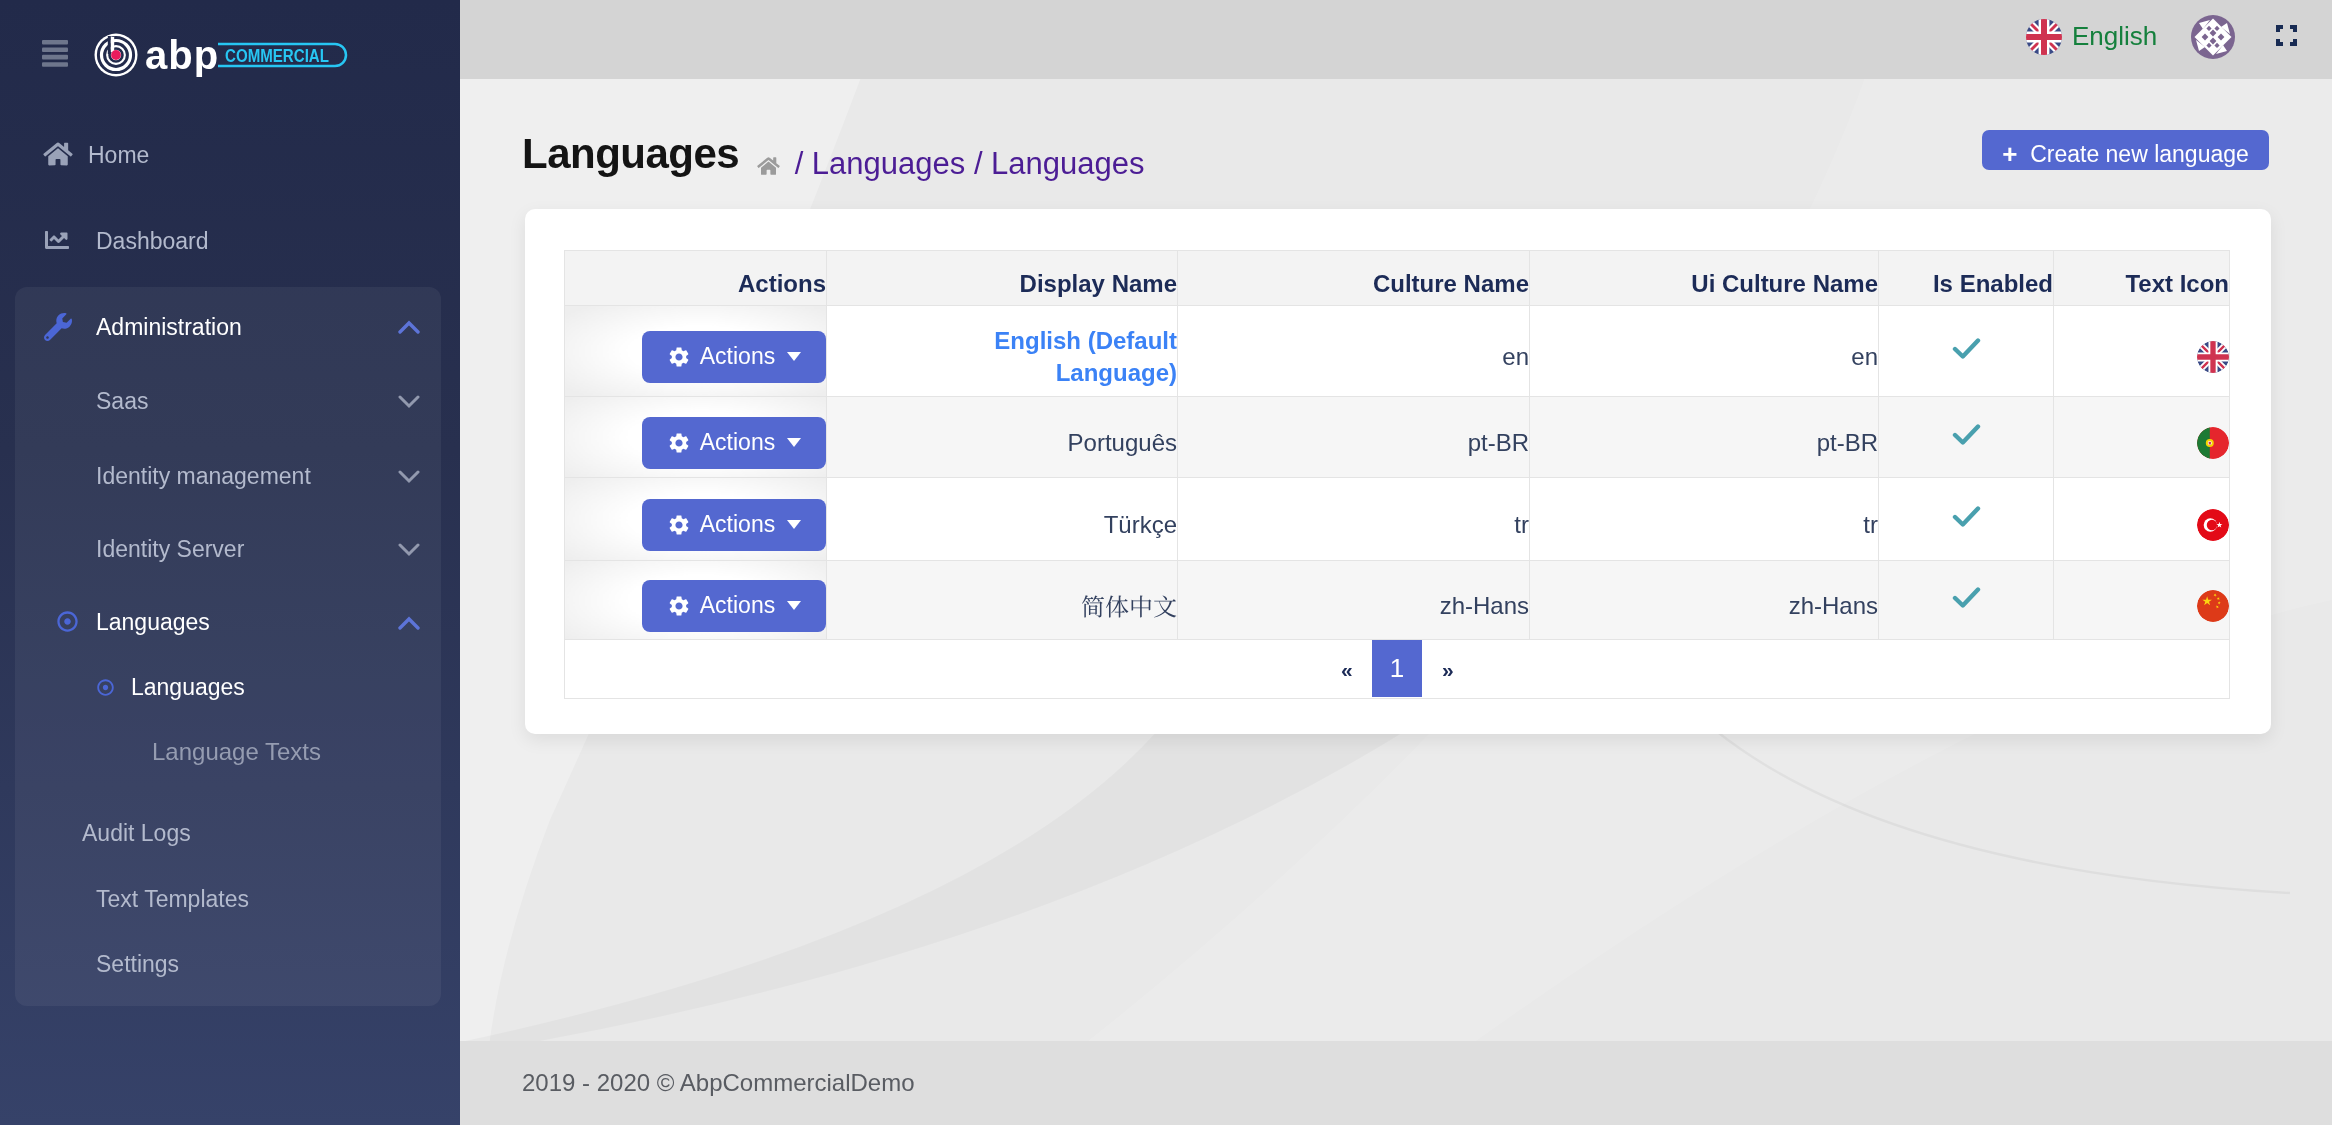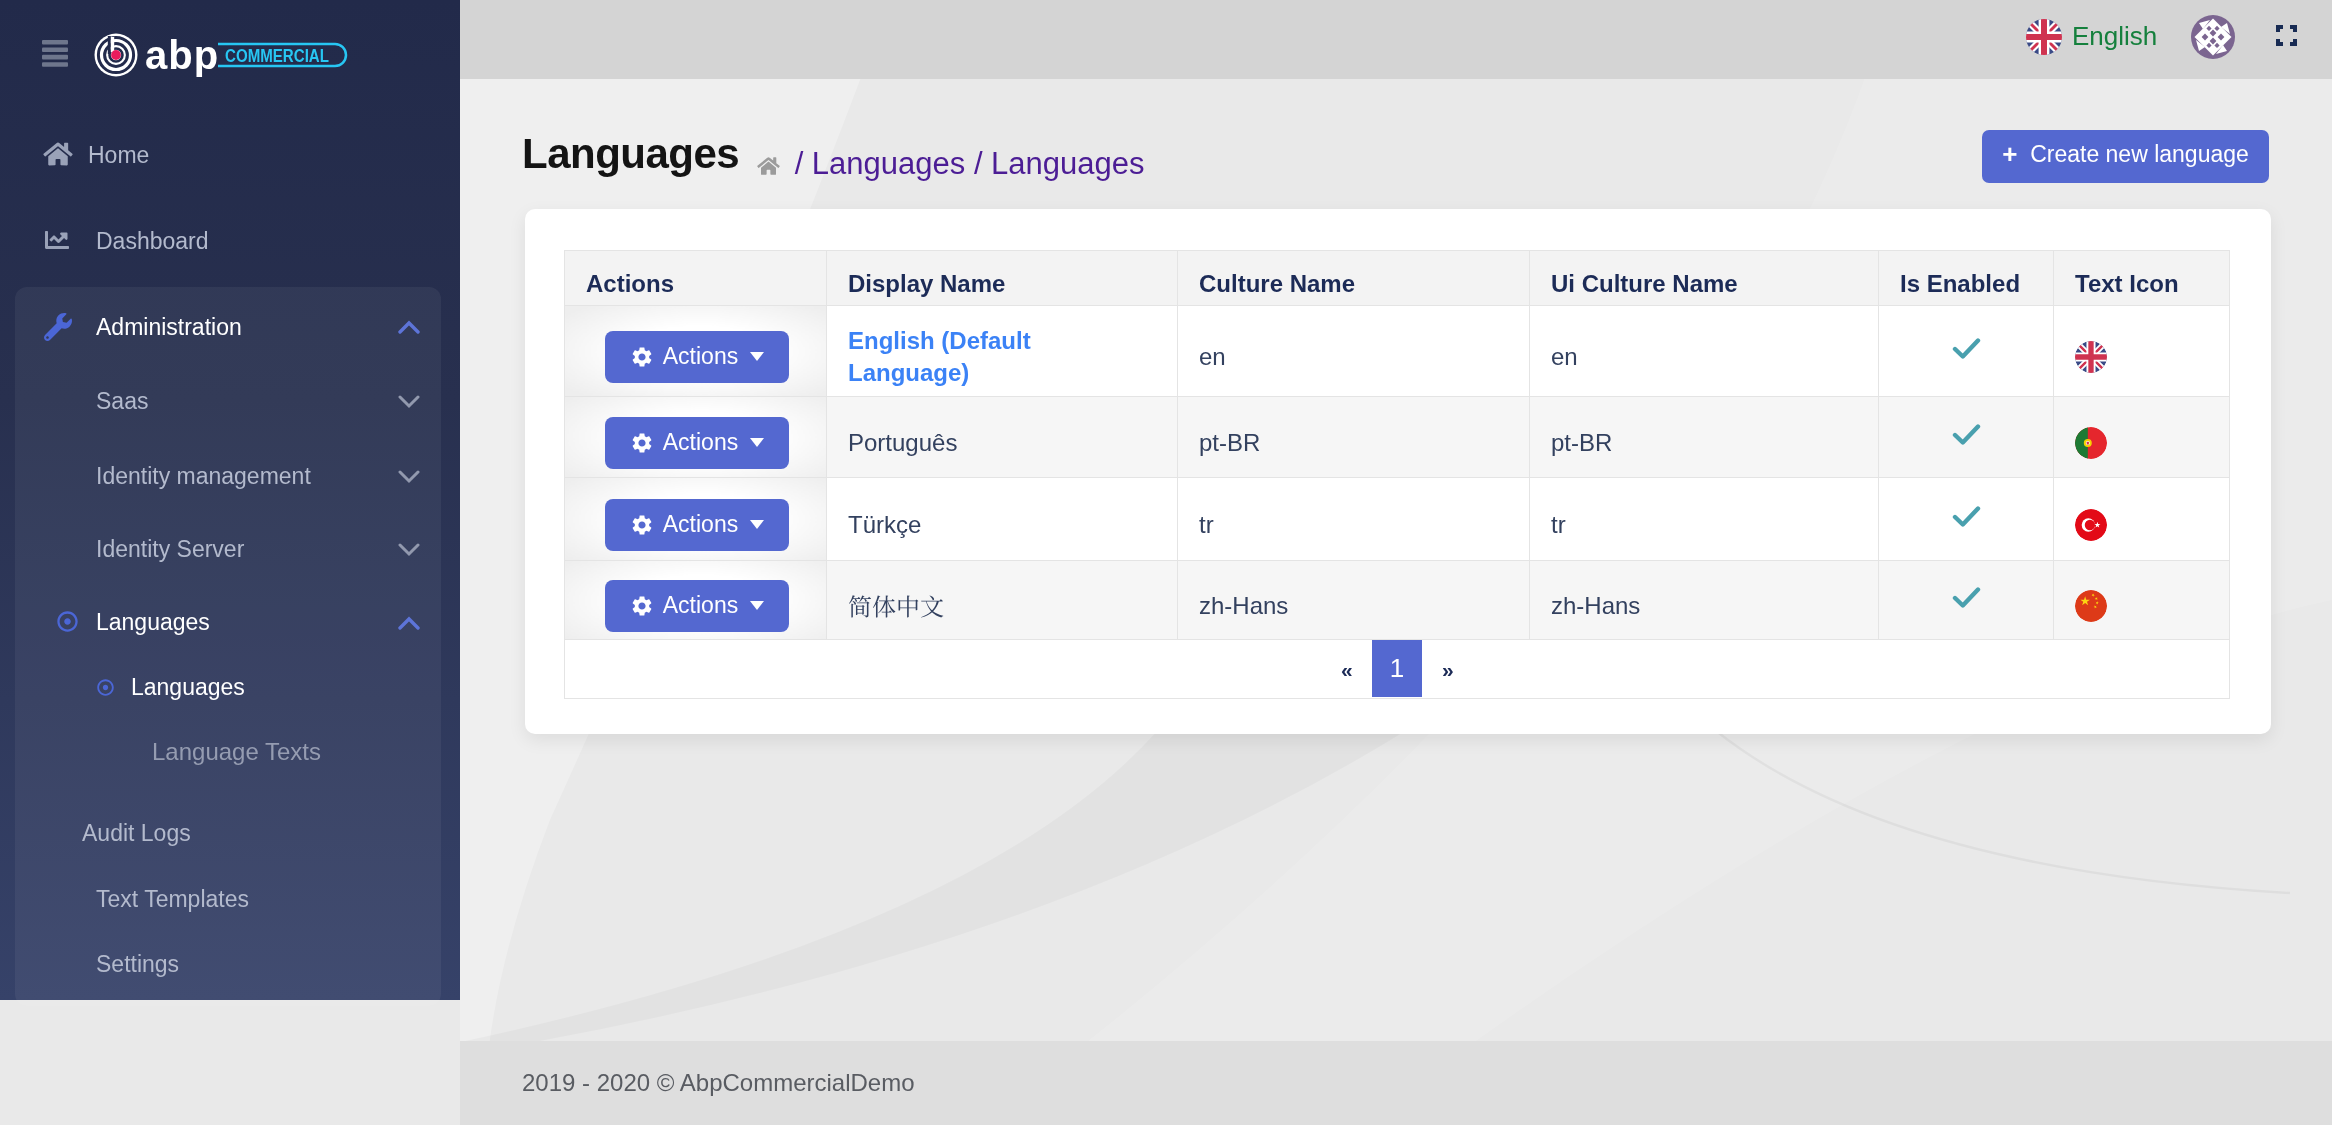--- a/index.html
+++ b/index.html
@@ -1,40 +1,40 @@
 <!DOCTYPE html>
 <html><head>
 <meta charset="utf-8">
 <style>
 * { margin:0; padding:0; box-sizing:border-box; }
 html,body { width:2332px; height:1125px; overflow:hidden; font-family:"Liberation Sans", sans-serif; }
 body { position:relative; background:#e9e9e9; }
 .abs { position:absolute; }
 
 
-#sidebar { left:0; top:0; width:460px; height:1000px; background:linear-gradient(180deg,#222a4a 0%,#28304f 40%,#364269 100%); z-index:5; }
+#sidebar { left:0; top:0; width:460px; height:1125px; background:linear-gradient(180deg,#222a4a 0%,#28304f 40%,#364269 100%); z-index:5; }
 #adminpanel { left:15px; top:287px; width:426px; height:719px; background:rgba(255,255,255,0.055); border-radius:12px; }
 .mi-text { color:#b3bacd; font-size:23px; }
 .mi-white { color:#ffffff; font-size:23px; }
 .mi-dim { color:#959cb1; font-size:24px;margin-left:21px; }
 .chev { position:absolute; }
 
 
 #topbar { left:460px; top:0; width:1872px; height:79px; background:#d4d4d4; }
 #engtext { color:#15803d; font-size:26px; }
 
 
 #heading { left:522px; top:130px; font-size:42px; font-weight:bold; color:#141414; letter-spacing:-0.5px; }
 #breadcrumb { left:757px; top:146px; color:#4c1d95; font-size:31px; }
-#createbtn { left:1982px; top:130px; width:287px; height:53px; background:#5468d0; border-radius:7px; color:#fff; font-size:23px; line-height:48px; text-align:center; }
+#createbtn { left:1982px; top:130px; width:287px; height:40px; background:#5468d0; border-radius:7px; color:#fff; font-size:23px; line-height:48px; text-align:center; }
 #card { left:525px; top:209px; width:1746px; height:525px; background:#ffffff; border-radius:10px; box-shadow:0 6px 18px rgba(0,0,0,0.08); }
 
 
 #tbl { position:absolute; left:39px; top:41px; border-collapse:collapse; table-layout:fixed; }
-#tbl td, #tbl th { border:1px solid #e4e4e4; vertical-align:middle; padding:11px 0 0 21px; text-align:left; }
+#tbl td, #tbl th { border:1px solid #e4e4e4; vertical-align:middle; padding:11px 0 0 21px; text-align:right; }
 #tbl th { background:#f3f3f3; color:#1c2b57; font-size:24px; font-weight:bold; }
 #tbl td { color:#33415f; font-size:24px; }
 .ctr { text-align:center !important; padding:0 !important; }
 tr.stripe td { background:#f6f6f6; }
 .actcell { padding-left:40px !important; background:radial-gradient(ellipse 170px 60px at 135px 50%, #ffffff 42%, #eeeeee 100%) !important; }
 .btn-act { display:inline-flex; align-items:center; justify-content:center; width:184px; height:52px; background:#5468d0; border-radius:8px; color:#fff; font-size:23px; }
 .flagwrap { display:inline-block; width:32px; height:32px; border-radius:50%; overflow:hidden; vertical-align:middle; }
 #pag { position:absolute; left:39px; top:430px; width:1666px; height:60px; border:1px solid #e4e4e4; border-top:none; }
 .pgnav { color:#1c2b57; font-size:21px; font-weight:bold; }
 #pg1 { position:absolute; left:807px; top:1px; width:50px; height:57px; background:#5468d0; color:#fff; font-size:26px; text-align:center; line-height:57px; }

